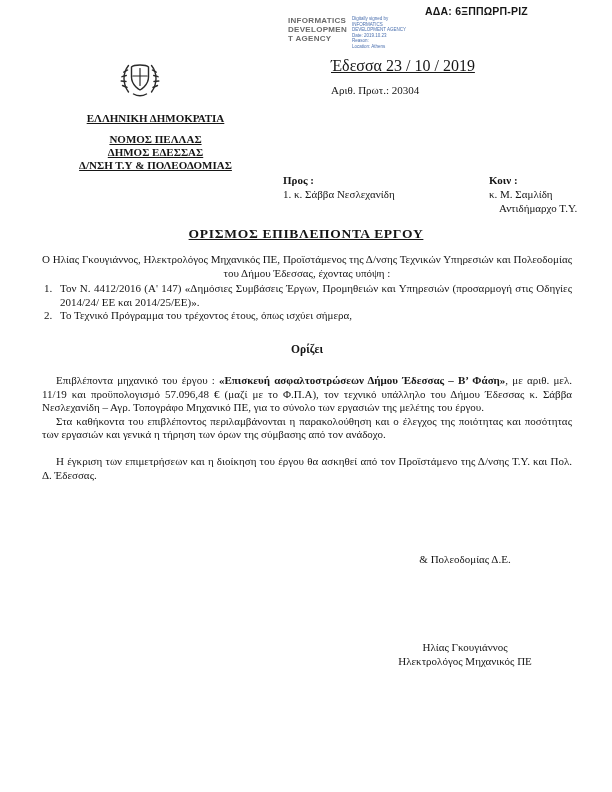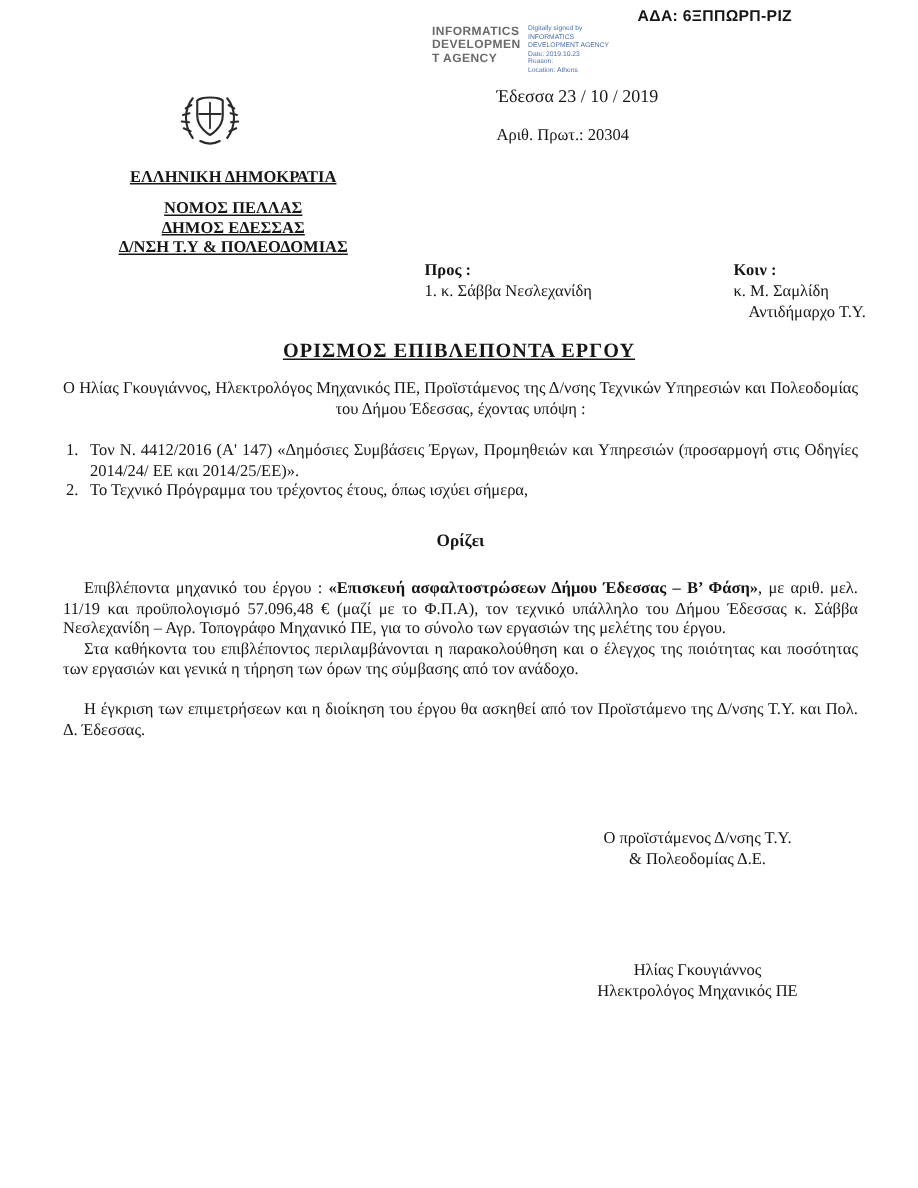--- a/index.html
+++ b/index.html
@@ -28,21 +28,21 @@
     font-weight:bold;font-size:8px;line-height:9px;
     color:#6a6a6a;letter-spacing:.3px;
   }
   .stamp-details{
     font-family:"Liberation Sans", sans-serif;
     font-size:4.5px;line-height:5.6px;
     color:#4a6fae;width:72px;
   }
   .place-date{
     position:absolute;top:57px;left:331px;
-    font-size:12px;
+    font-size:16px;text-decoration:underline;
   }
   .protocol{position:absolute;top:84px;left:331px;font-size:11px;}
   .emblem{position:absolute;top:54px;left:114px;width:52px;height:52px;}
   .org-block{
     position:absolute;top:112px;left:28px;width:255px;
     text-align:center;font-weight:bold;font-size:11px;line-height:13px;
   }
   .org-line{text-decoration:underline;display:block;}
   .org-line.first{margin-bottom:8px;}
   
@@ -55,21 +55,21 @@
   .doc-title{
     position:absolute;top:226px;left:0;width:100%;
     text-align:center;font-weight:bold;font-size:13.5px;letter-spacing:.7px;
   }
   .doc-title span{text-decoration:underline;margin-top:30px;}
   
   .flow{
     position:absolute;top:253px;left:42px;right:40px;
     font-size:11px;line-height:13.5px;text-align:justify;
   }
-  .intro{text-align:justify;text-align-last:center;margin:0 0 14px 0;}
+  .intro{text-align:justify;text-align-last:center;margin:0 0 2px 0;}
   .list{margin:0;}
   .list-item{display:flex;}
   .list-num{width:16px;flex:0 0 16px;padding-left:2px;}
   .list-text{flex:1;text-align:justify;}
   .decision{
     text-align-last:center;
     font-weight:bold;font-size:11.5px;
     margin:20px 0 18px 0;
   }
   .para{margin:0;text-indent:14px;}
@@ -164,21 +164,20 @@
     <p class="decision">Ορίζει</p>
 
     <p class="para"><span>Επιβλέποντα μηχανικό του έργου : </span><span class="bold">«Επισκευή ασφαλτοστρώσεων Δήμου Έδεσσας – Β’ Φάση»</span><span>, με αριθ. μελ. 11/19 και προϋπολογισμό 57.096,48 € (μαζί με το Φ.Π.Α), τον τεχνικό υπάλληλο του Δήμου Έδεσσας κ. Σάββα Νεσλεχανίδη – Αγρ. Τοπογράφο Μηχανικό ΠΕ, για το σύνολο των εργασιών της μελέτης του έργου.</span></p>
 
     <p class="para">Στα καθήκοντα του επιβλέποντος περιλαμβάνονται η παρακολούθηση και ο έλεγχος της ποιότητας και ποσότητας των εργασιών και γενικά η τήρηση των όρων της σύμβασης από τον ανάδοχο.</p>
 
     <p class="para spaced">Η έγκριση των επιμετρήσεων και η διοίκηση του έργου θα ασκηθεί από τον Προϊστάμενο της Δ/νσης Τ.Υ. και Πολ. Δ. Έδεσσας.</p>
   </div>
 
   <div class="sig-role">
-    <div>Ο προϊστάμενος Δ/νσης Τ.Υ.</div>
     <div>&amp; Πολεοδομίας Δ.Ε.</div>
   </div>
   <div class="sig-name">
     <div>Ηλίας Γκουγιάννος</div>
     <div>Ηλεκτρολόγος Μηχανικός ΠΕ</div>
   </div>
 
 </div>
 
 </body></html>

